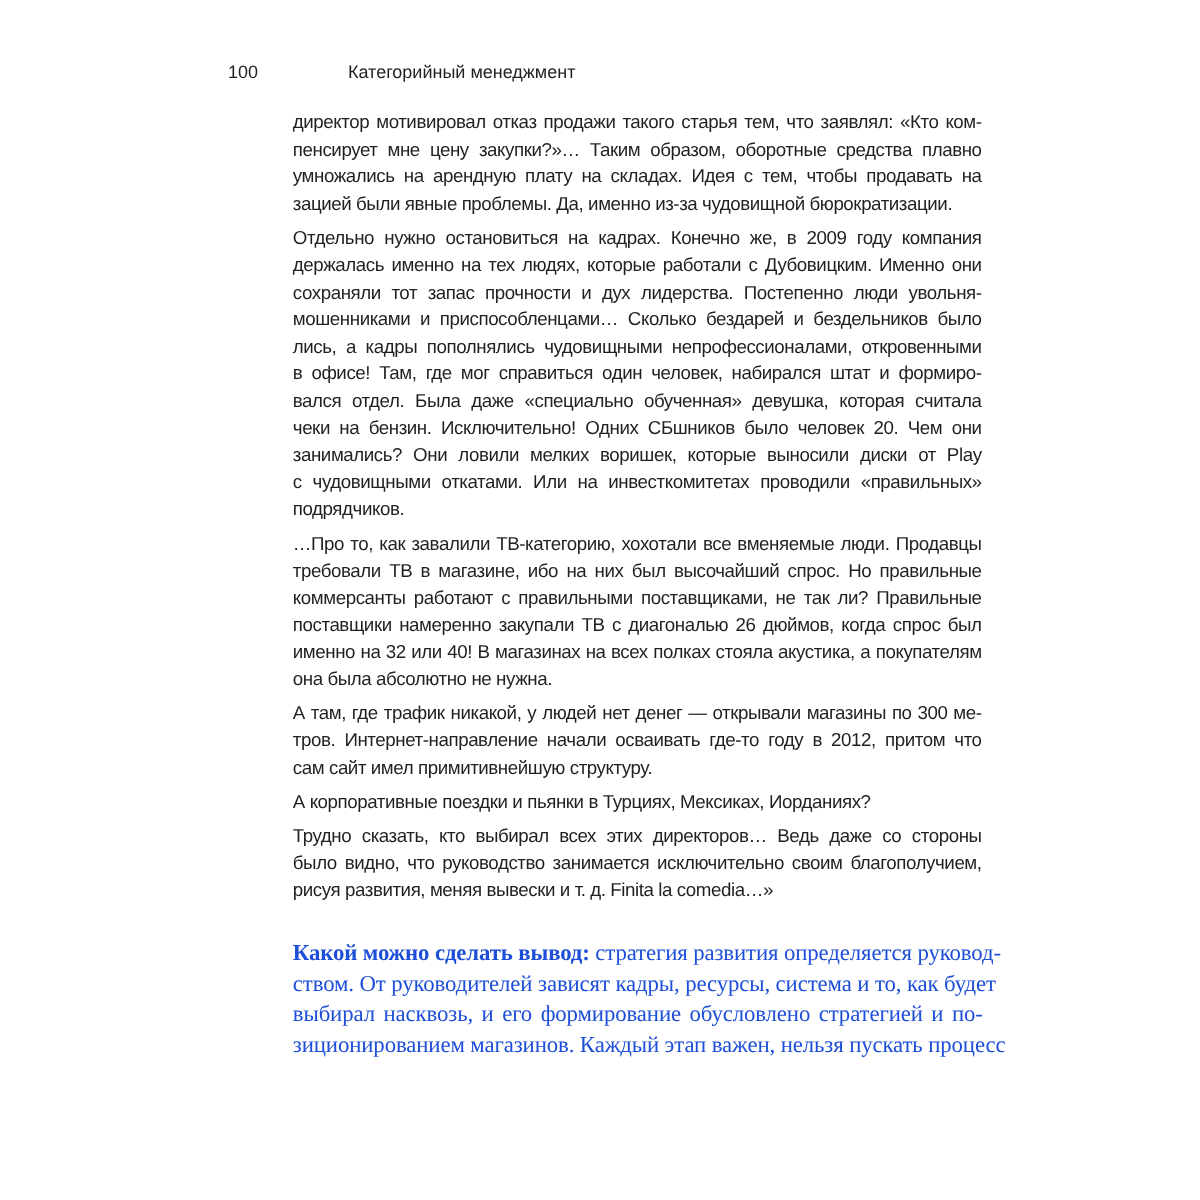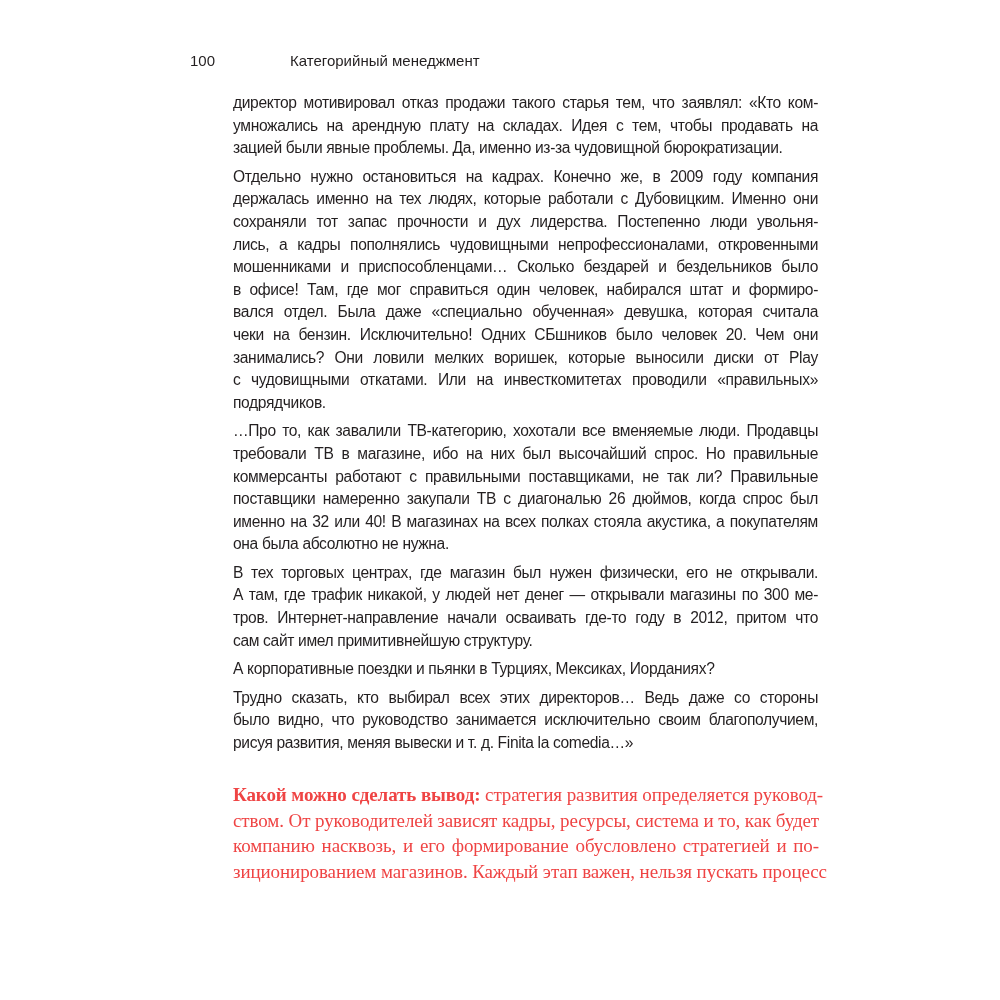--- a/index.html
+++ b/index.html
@@ -2,75 +2,75 @@
 <html><head>
 <meta charset="utf-8">
 <style>
   html, body { margin: 0; padding: 0; background: #ffffff; }
   body { width: 1000px; height: 1000px; position: relative; overflow: hidden; color: #231f20; }
   .header { position: absolute; top: 52px; left: 190px; font-family: "Liberation Sans", sans-serif; font-size: 15px; color: #231f20; }
   .header .page-num { position: absolute; left: 0; top: 0; width: 40px; }
   .header .running-title { position: absolute; left: 100px; top: 0; white-space: nowrap; }
   .quote { position: absolute; left: 233px; top: 92px; width: 585px; font-family: "Liberation Sans", sans-serif; font-size: 15.6px; letter-spacing: -0.35px; color: #231f20; }
   .quote p { margin: 0 0 6px 0; }
-  .line { display: block; white-space: nowrap; line-height: 22.6px; text-align: justify; text-align-last: justify; }
+  .line { display: block; white-space: nowrap; line-height: 22.6px; text-align: justify; text-align-last: justify; margin-left: 11px; }
   .line.last { text-align-last: left; }
-  .body-text { position: absolute; left: 233px; top: 782px; width: 586px; font-family: "Liberation Serif", serif; font-size: 19px; color: #ef4444; letter-spacing: -0.1px; }
+  .body-text { position: absolute; left: 233px; top: 782px; width: 586px; font-family: "Liberation Serif", serif; font-size: 19px; color: #1d4ed8; letter-spacing: -0.1px; }
   .body-text .line { line-height: 25.6px; }
   .bold { font-weight: bold; }
 </style>
 </head>
 <body>
 
 <div class="header">
   <span class="page-num">100</span>
   <span class="running-title">Категорийный менеджмент</span>
 </div>
 
 <div class="quote" id="quote">
     <p>
       <span class="line">директор мотивировал отказ продажи такого старья тем, что заявлял: «Кто ком-</span>
+      <span class="line">пенсирует мне цену закупки?»… Таким образом, оборотные средства плавно</span>
       <span class="line">умножались на арендную плату на складах. Идея с тем, чтобы продавать на</span>
       <span class="line last">зацией были явные проблемы. Да, именно из-за чудовищной бюрократизации.</span>
     </p>
     <p>
       <span class="line">Отдельно нужно остановиться на кадрах. Конечно же, в 2009 году компания</span>
       <span class="line">держалась именно на тех людях, которые работали с Дубовицким. Именно они</span>
       <span class="line">сохраняли тот запас прочности и дух лидерства. Постепенно люди увольня-</span>
+      <span class="line">мошенниками и приспособленцами… Сколько бездарей и бездельников было</span>
       <span class="line">лись, а кадры пополнялись чудовищными непрофессионалами, откровенными</span>
-      <span class="line">мошенниками и приспособленцами… Сколько бездарей и бездельников было</span>
       <span class="line">в офисе! Там, где мог справиться один человек, набирался штат и формиро-</span>
       <span class="line">вался отдел. Была даже «специально обученная» девушка, которая считала</span>
       <span class="line">чеки на бензин. Исключительно! Одних СБшников было человек 20. Чем они</span>
       <span class="line">занимались? Они ловили мелких воришек, которые выносили диски от Play</span>
       <span class="line">с чудовищными откатами. Или на инвесткомитетах проводили «правильных»</span>
       <span class="line last">подрядчиков.</span>
     </p>
     <p>
       <span class="line">…Про то, как завалили ТВ-категорию, хохотали все вменяемые люди. Продавцы</span>
       <span class="line">требовали ТВ в магазине, ибо на них был высочайший спрос. Но правильные</span>
       <span class="line">коммерсанты работают с правильными поставщиками, не так ли? Правильные</span>
       <span class="line">поставщики намеренно закупали ТВ с диагональю 26 дюймов, когда спрос был</span>
       <span class="line">именно на 32 или 40! В магазинах на всех полках стояла акустика, а покупателям</span>
       <span class="line last">она была абсолютно не нужна.</span>
     </p>
     <p>
-      <span class="line">В тех торговых центрах, где магазин был нужен физически, его не открывали.</span>
       <span class="line">А там, где трафик никакой, у людей нет денег — открывали магазины по 300 ме-</span>
       <span class="line">тров. Интернет-направление начали осваивать где-то году в 2012, притом что</span>
       <span class="line last">сам сайт имел примитивнейшую структуру.</span>
     </p>
     <p>
       <span class="line last">А корпоративные поездки и пьянки в Турциях, Мексиках, Иорданиях?</span>
     </p>
     <p>
       <span class="line">Трудно сказать, кто выбирал всех этих директоров… Ведь даже со стороны</span>
       <span class="line">было видно, что руководство занимается исключительно своим благополучием,</span>
       <span class="line last">рисуя развития, меняя вывески и т. д. Finita la comedia…»</span>
     </p>
   </div>
 
 <div class="body-text">
   <span class="line"><span class="bold">Какой можно сделать вывод:</span><span> стратегия развития определяется руковод-</span></span>
   <span class="line">ством. От руководителей зависят кадры, ресурсы, система и то, как будет</span>
-  <span class="line">компанию насквозь, и его формирование обусловлено стратегией и по-</span>
+  <span class="line">выбирал насквозь, и его формирование обусловлено стратегией и по-</span>
   <span class="line">зиционированием магазинов. Каждый этап важен, нельзя пускать процесс</span>
 </div>
 
 </body></html>

